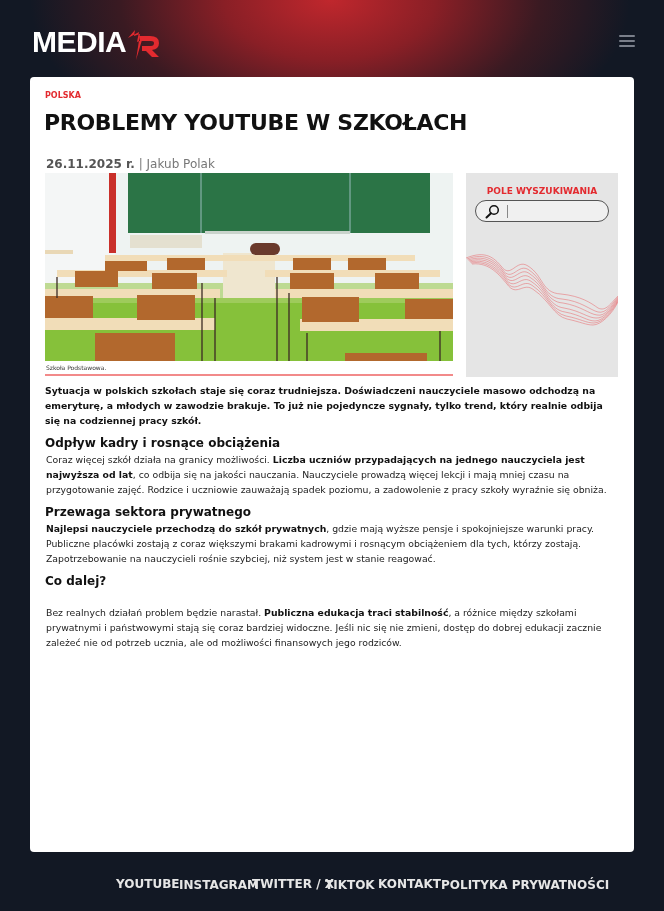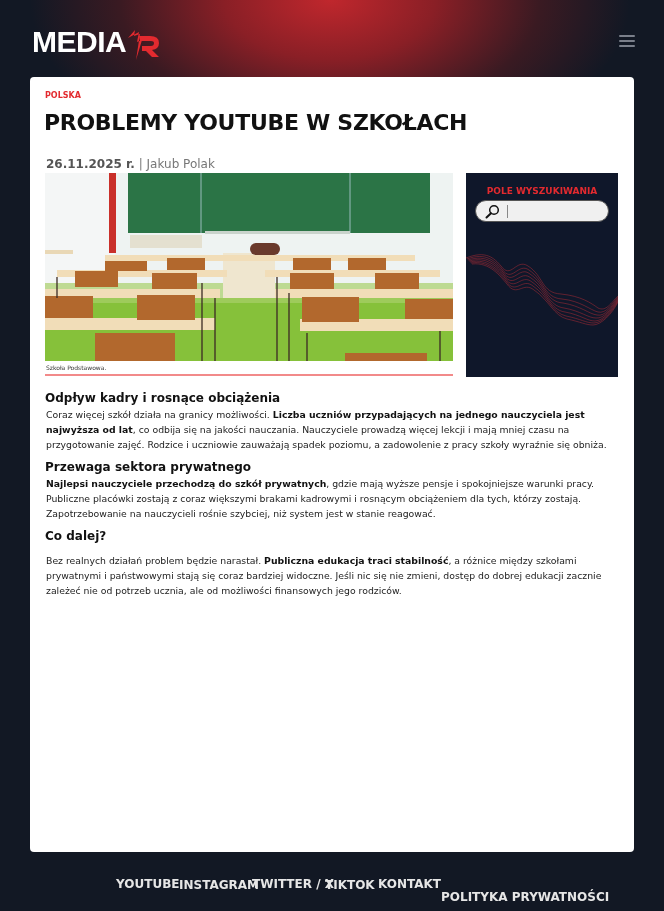--- a/index.html
+++ b/index.html
@@ -56,21 +56,21 @@
   }
   .caption {
     position: absolute; left: 16px; top: 287px; font-size: 6px; color: #333;
   }
   .caption-rule {
     position: absolute; left: 15px; top: 297px; width: 408px; height: 2px;
     background: #f28a8a;
   }
   .sidebar {
     position: absolute; left: 436px; top: 96px; width: 152px; height: 204px;
-    background: #0f172a;
+    background: #e5e5e5;
     padding-left: 24px;
   }
   .search-label {
     position: absolute; left: 0; top: 13px; width: 152px; text-align: center;
     font-size: 9px; font-weight: bold; color: #e32a2f;
   }
   .search-box {
     position: absolute; left: 9px; top: 27px; width: 134px; height: 22px;
     border: 1px solid #555; border-radius: 11px; background: #f0f0f0;
   }
@@ -201,32 +201,33 @@
         <path d="M2 12 C21 6 30 16 37 24 C47 39 53 17 64 26 C79 36 80 54 97 55 C115 58 123 66 131 67 C139 69 146 58 152 50"></path>
         <path d="M3 13 C22 8 31 19 38 27 C48 42 54 21 65 30 C80 40 82 58 98 60 C115 63 122 70 130 70 C138 71 146 60 152 51"></path>
         <path d="M4 14 C22 10 32 22 39 30 C49 45 55 25 66 34 C81 44 84 62 99 64 C115 67 121 73 129 73 C137 73 146 62 152 52"></path>
         <path d="M5 15 C23 12 33 25 40 33 C50 48 56 29 67 38 C82 48 86 65 100 68 C115 71 120 75 128 75 C136 75 146 64 152 53"></path>
         <path d="M6 16 C24 14 34 28 41 36 C51 50 57 33 68 42 C83 52 88 68 101 71 C115 74 120 77 127 77 C135 77 146 66 152 54"></path>
       </g>
     </svg>
   </aside>
 
   <section class="article">
+    <p class="lead">Sytuacja w polskich szkołach staje się coraz trudniejsza. Doświadczeni nauczyciele masowo odchodzą na emeryturę, a młodych w zawodzie brakuje. To już nie pojedyncze sygnały, tylko trend, który realnie odbija się na codziennej pracy szkół.</p>
 
     <h2 class="h2">Odpływ kadry i rosnące obciążenia</h2>
     <p class="para"><span>Coraz więcej szkół działa na granicy możliwości. </span><b>Liczba uczniów przypadających na jednego nauczyciela jest najwyższa od lat</b><span>, co odbija się na jakości nauczania. Nauczyciele prowadzą więcej lekcji i mają mniej czasu na przygotowanie zajęć. Rodzice i uczniowie zauważają spadek poziomu, a zadowolenie z pracy szkoły wyraźnie się obniża.</span></p>
 
     <h2 class="h2">Przewaga sektora prywatnego</h2>
     <p class="para"><span></span><b>Najlepsi nauczyciele przechodzą do szkół prywatnych</b><span>, gdzie mają wyższe pensje i spokojniejsze warunki pracy. Publiczne placówki zostają z coraz większymi brakami kadrowymi i rosnącym obciążeniem dla tych, którzy zostają. Zapotrzebowanie na nauczycieli rośnie szybciej, niż system jest w stanie reagować.</span></p>
 
     <h2 class="h2">Co dalej?</h2>
-    <p class="para" style="margin-top:8px"><span>Bez realnych działań problem będzie narastał. </span><b>Publiczna edukacja traci stabilność</b><span>, a różnice między szkołami prywatnymi i państwowymi stają się coraz bardziej widoczne. Jeśli nic się nie zmieni, dostęp do dobrej edukacji zacznie zależeć nie od potrzeb ucznia, ale od możliwości finansowych jego rodziców.</span></p>
+    <p class="para" style="margin-top:15px"><span>Bez realnych działań problem będzie narastał. </span><b>Publiczna edukacja traci stabilność</b><span>, a różnice między szkołami prywatnymi i państwowymi stają się coraz bardziej widoczne. Jeśli nic się nie zmieni, dostęp do dobrej edukacji zacznie zależeć nie od potrzeb ucznia, ale od możliwości finansowych jego rodziców.</span></p>
   </section>
 </main>
 
 <footer>
   <a class="footer-link" style="left:116px;top:7px">YOUTUBE</a>
   <a class="footer-link" style="left:179px;top:8px">INSTAGRAM</a>
   <a class="footer-link" style="left:252px;top:7px">TWITTER / X</a>
   <a class="footer-link" style="left:325px;top:8px">TIKTOK</a>
   <a class="footer-link" style="left:378px;top:7px">KONTAKT</a>
-  <a class="footer-link" style="left:441px;top:20px">POLITYKA PRYWATNOŚCI</a>
+  <a class="footer-link" style="left:441px;top:8px">POLITYKA PRYWATNOŚCI</a>
 </footer>
 
 </body></html>

